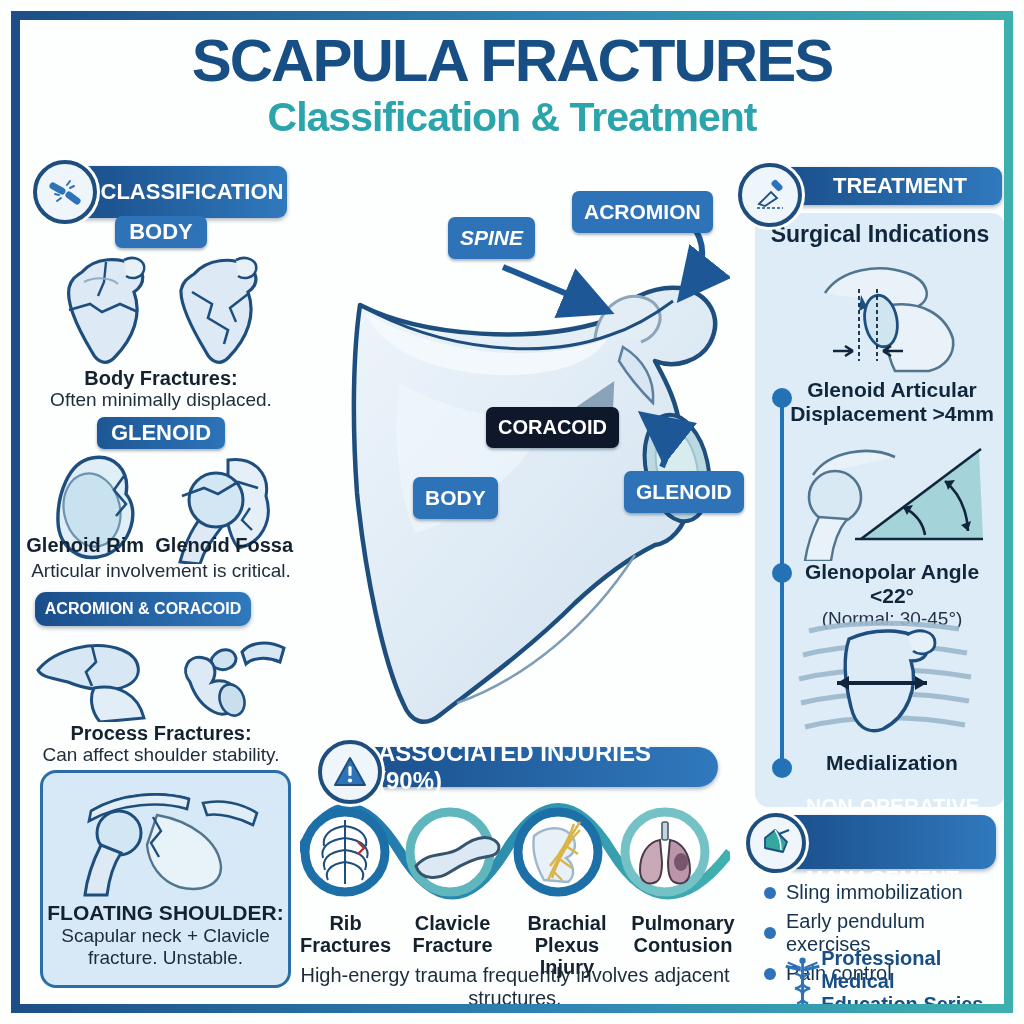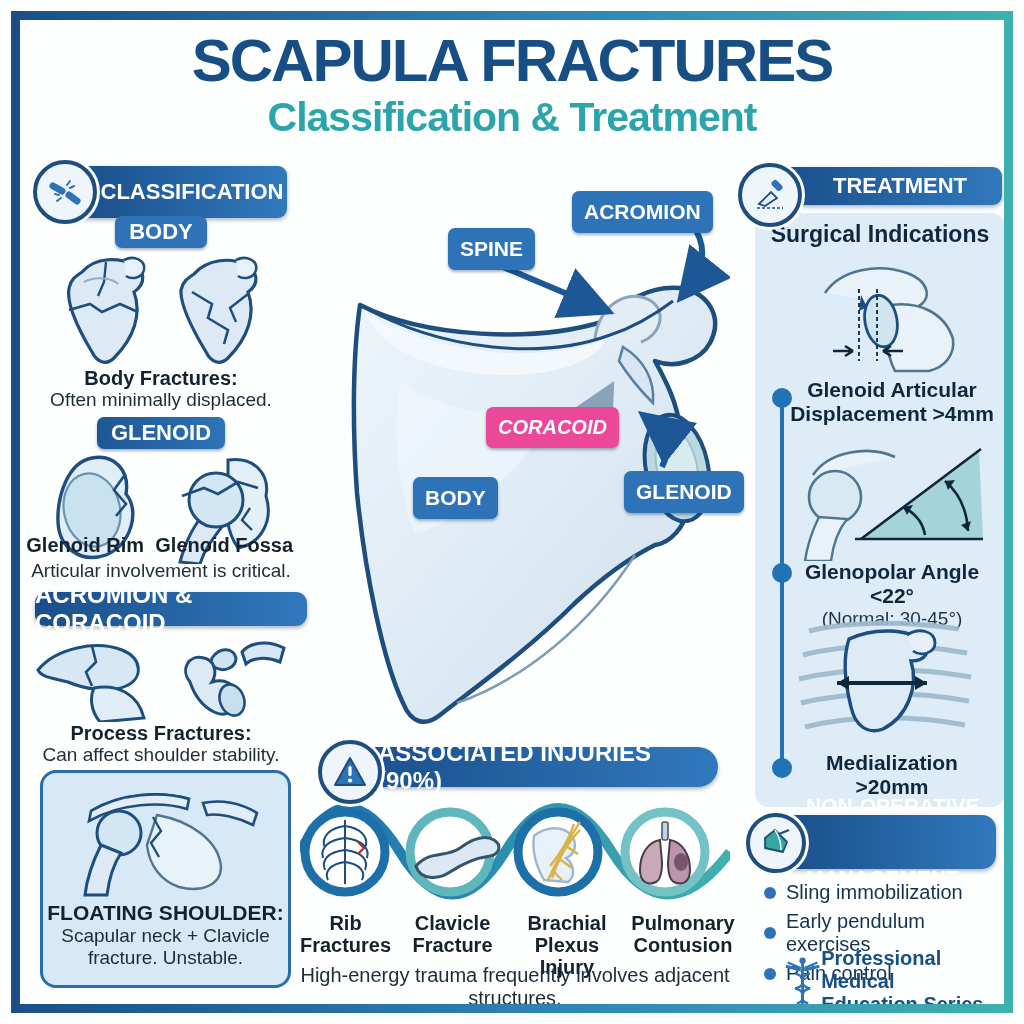--- a/index.html
+++ b/index.html
@@ -27,21 +27,21 @@
   .badge-row{display:flex;justify-content:center;}
   .cap-b{font-size:20px;font-weight:700;color:#14222f;text-align:center;}
   .cap{font-size:19px;color:#1e2c3a;text-align:center;}
   .fig-row{display:flex;justify-content:center;align-items:flex-end;gap:10px;}
   
   .float-box{left:40px;top:770px;width:245px;height:212px;background:#d7e9f6;
              border:3px solid #2b6da9;border-radius:16px;}
   
   .anat-badge{position:absolute;background:#2e73b8;color:#fff;font-weight:700;font-size:21px;
               border-radius:7px;padding:9px 12px;box-shadow:0 2px 3px rgba(10,40,70,.35);white-space:nowrap;}
-  .anat-badge.muted{background:#ec4899;font-style:italic;}
+  .anat-badge.muted{background:#0f172a;}
   
   .panel{left:17px;top:48px;width:250px;height:594px;background:#ddecf6;border-radius:14px;}
   .t-label{position:absolute;left:30px;width:214px;text-align:center;font-weight:700;
            font-size:21px;color:#10263c;line-height:1.15;}
   .t-sub{font-weight:400;font-size:19px;color:#23344a;}
   .timeline{position:absolute;left:25px;width:4px;background:#2272b5;border-radius:2px;}
   .tl-dot{position:absolute;width:20px;height:20px;border-radius:50%;background:#2272b5;}
   .bullets{position:absolute;display:flex;flex-direction:column;gap:6px;}
   .bullet{display:flex;align-items:center;gap:10px;font-size:20px;color:#16324c;}
   .bullet .dot{width:12px;height:12px;border-radius:50%;background:#2e73b8;flex:0 0 auto;}
@@ -118,21 +118,21 @@
     <polyline points="92 56 84 68 94 78" fill="none" stroke="#1d4e7e" stroke-width="2.4"></polyline>
   </svg>
 </div>
 
 <div class="abs" style="left:22px;top:534px;width:278px;display:flex;">
   <div class="cap-b" style="flex:1;">Glenoid Rim</div>
   <div class="cap-b" style="flex:1.2;">Glenoid Fossa</div>
 </div>
 <div class="abs cap" style="left:18px;top:560px;width:286px;">Articular involvement is critical.</div>
 
-<div class="abs sec-pill" style="left:35px;top:592px;width:272px;height:34px;font-size:24px;border-radius:11px;">ACROMION &amp; CORACOID</div>
+<div class="abs sec-pill" style="left:35px;top:592px;width:216px;height:34px;font-size:16px;border-radius:11px;">ACROMION &amp; CORACOID</div>
 
 <div class="abs fig-row" style="left:30px;top:634px;width:262px;gap:14px;">
   <svg width="120" height="88" viewBox="0 0 120 88">
     <path d="M4 36 C22 14 62 6 88 16 C108 24 110 44 92 52 C74 60 48 54 34 48 C20 44 8 44 4 36 Z" fill="#d7e7f3" stroke="#1d4e7e" stroke-width="3"></path>
     <polyline points="58 12 62 28 52 38 58 52" fill="none" stroke="#1d4e7e" stroke-width="2.6"></polyline>
     <path d="M60 54 C84 50 104 60 110 84 L66 88 C56 76 56 62 60 54 Z" fill="#e2eef7" stroke="#1d4e7e" stroke-width="3"></path>
   </svg>
   <svg width="120" height="88" viewBox="0 0 120 88">
     <path d="M74 18 C82 8 100 6 116 14 L112 28 C98 22 84 24 78 30 Z" fill="#d7e7f3" stroke="#1d4e7e" stroke-width="3"></path>
     <path d="M44 24 C52 12 66 14 68 24 C68 34 56 38 48 34 C44 32 42 28 44 24 Z" fill="#cfe2f0" stroke="#1d4e7e" stroke-width="3"></path>
@@ -188,21 +188,21 @@
       <marker id="ahg" markerWidth="9" markerHeight="9" refX="6" refY="4.5" orient="auto">
         <path d="M0 0 L9 4.5 L0 9 Z" fill="#8aa3b8"></path>
       </marker>
     </defs>
     <path d="M203 82 L298 122" fill="none" stroke="#1d5795" stroke-width="6" marker-end="url(#ah)"></path>
     <path d="M392 40 C408 60 404 84 388 104" fill="none" stroke="#1d5795" stroke-width="6" marker-end="url(#ah)"></path>
     <path d="M362 282 C372 262 366 248 352 237" fill="none" stroke="#1d5795" stroke-width="6" marker-end="url(#ah)"></path>
     <path d="M280 231 C294 225 302 218 307 209" fill="none" stroke="#8aa3b8" stroke-width="5" marker-end="url(#ahg)"></path>
   </svg>
 
-  <div class="anat-badge" style="left:148px;top:43px;">SPINE</div>
+  <div class="anat-badge" style="left:148px;top:32px;font-style:italic;">SPINE</div>
   <div class="anat-badge" style="left:272px;top:6px;">ACROMION</div>
   <div class="anat-badge muted" style="left:186px;top:222px;font-size:20px;">CORACOID</div>
   <div class="anat-badge" style="left:113px;top:292px;">BODY</div>
   <div class="anat-badge" style="left:324px;top:286px;">GLENOID</div>
 </div>
 
 <div class="abs" style="left:300px;top:740px;width:430px;height:262px;">
   <div class="sec-circle" style="left:18px;top:0px;">
     <svg width="36" height="34" viewBox="0 0 36 34">
       <path d="M18 3 L33 30 L3 30 Z" fill="#2e73b8" stroke="#1d4e7e" stroke-width="2" stroke-linejoin="round"></path>
@@ -339,21 +339,20 @@
         <path d="M16 110 C64 98 124 98 176 108"></path>
       </g>
       <path d="M60 22 C86 10 120 12 132 24 C144 34 136 44 122 44 C130 70 118 100 94 112 C78 118 66 108 62 90 C56 66 54 40 60 22 Z" fill="#dcebf5" stroke="#1d4e7e" stroke-width="3.4"></path>
       <path d="M118 18 C130 10 146 14 146 26 C146 36 132 40 124 34" fill="#e6f0f8" stroke="#1d4e7e" stroke-width="2.8"></path>
       <line x1="48" y1="66" x2="138" y2="66" stroke="#10263c" stroke-width="4"></line>
       <path d="M48 66 L60 59 L60 73 Z" fill="#10263c"></path>
       <path d="M138 66 L126 59 L126 73 Z" fill="#10263c"></path>
     </svg>
     <div class="t-label" style="top:538px;">
       <div>Medialization</div>
-      <div>&gt;20mm</div>
     </div>
   </div>
 
   <div class="sec-circle" style="left:8px;top:648px;width:52px;height:52px;">
     <svg width="34" height="34" viewBox="0 0 34 34">
       <path d="M6 12 L16 4 L20 8 L28 16 L24 26 L6 22 Z" fill="#35a6a0" stroke="#1d4e7e" stroke-width="1.8" stroke-linejoin="round"></path>
       <path d="M16 4 C20 10 22 16 22 24" fill="none" stroke="#e6f4f3" stroke-width="1.6"></path>
       <path d="M20 8 L30 4" stroke="#1d4e7e" stroke-width="2"></path>
     </svg>
   </div>

